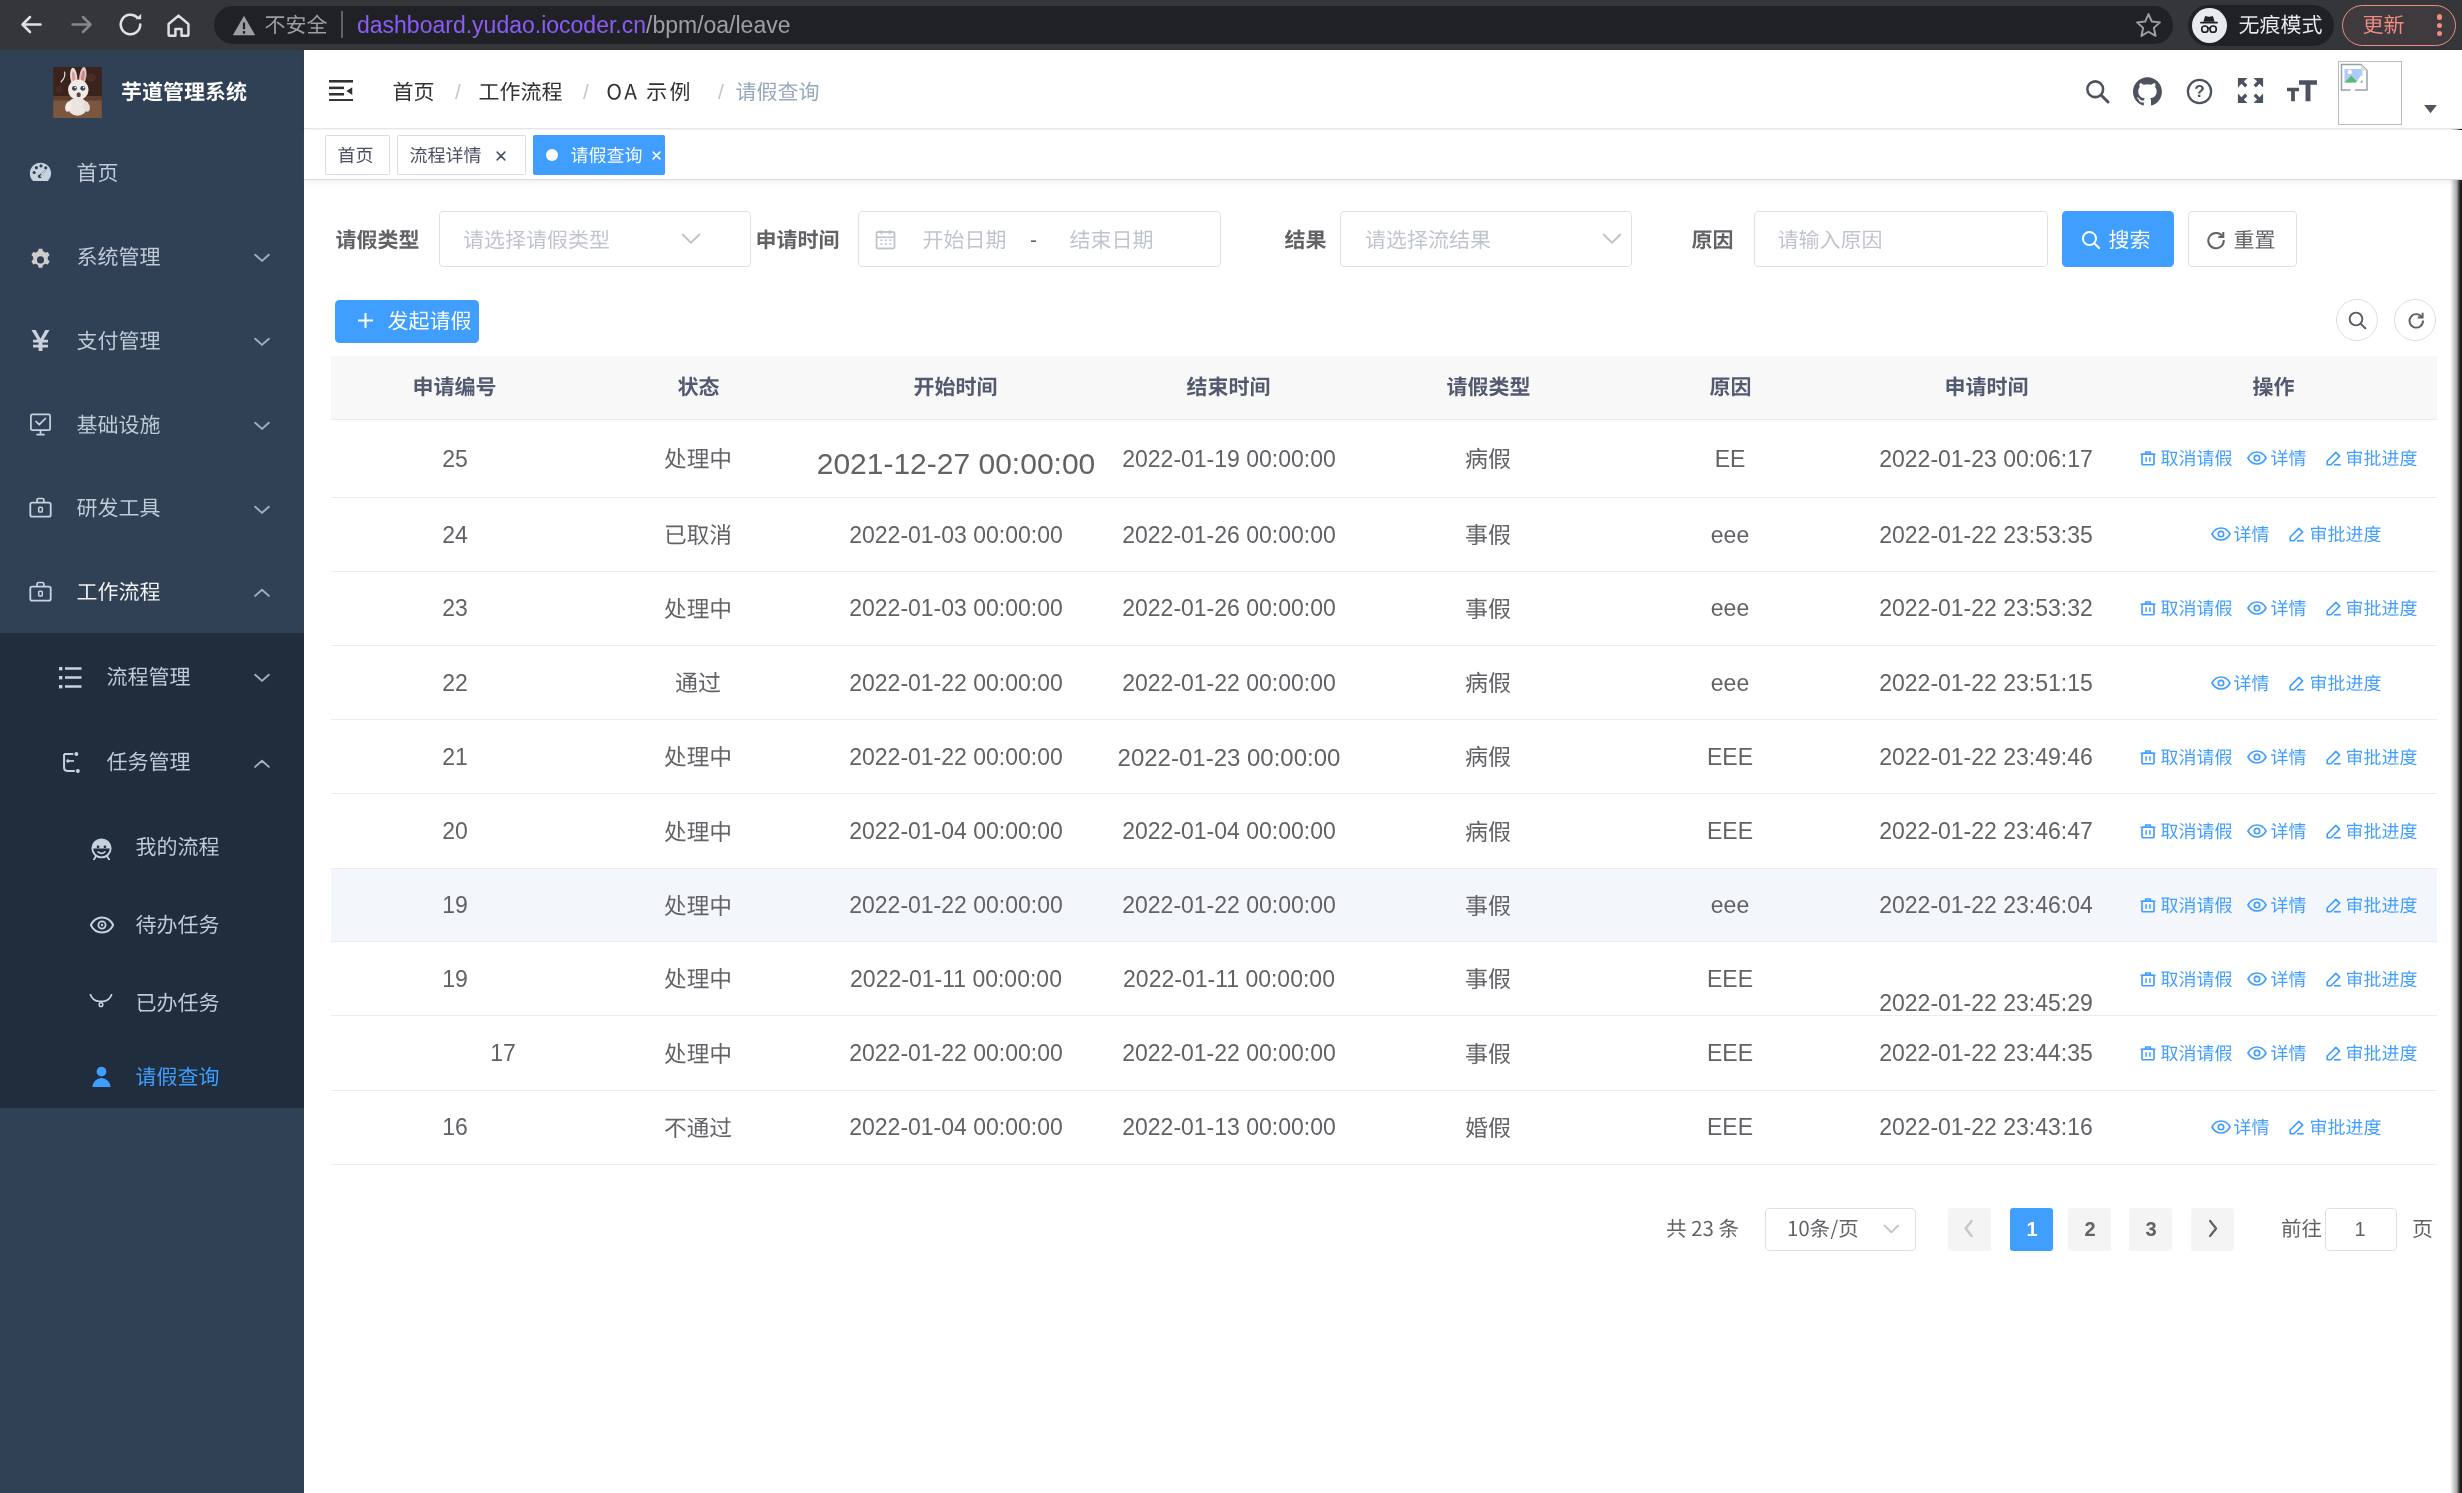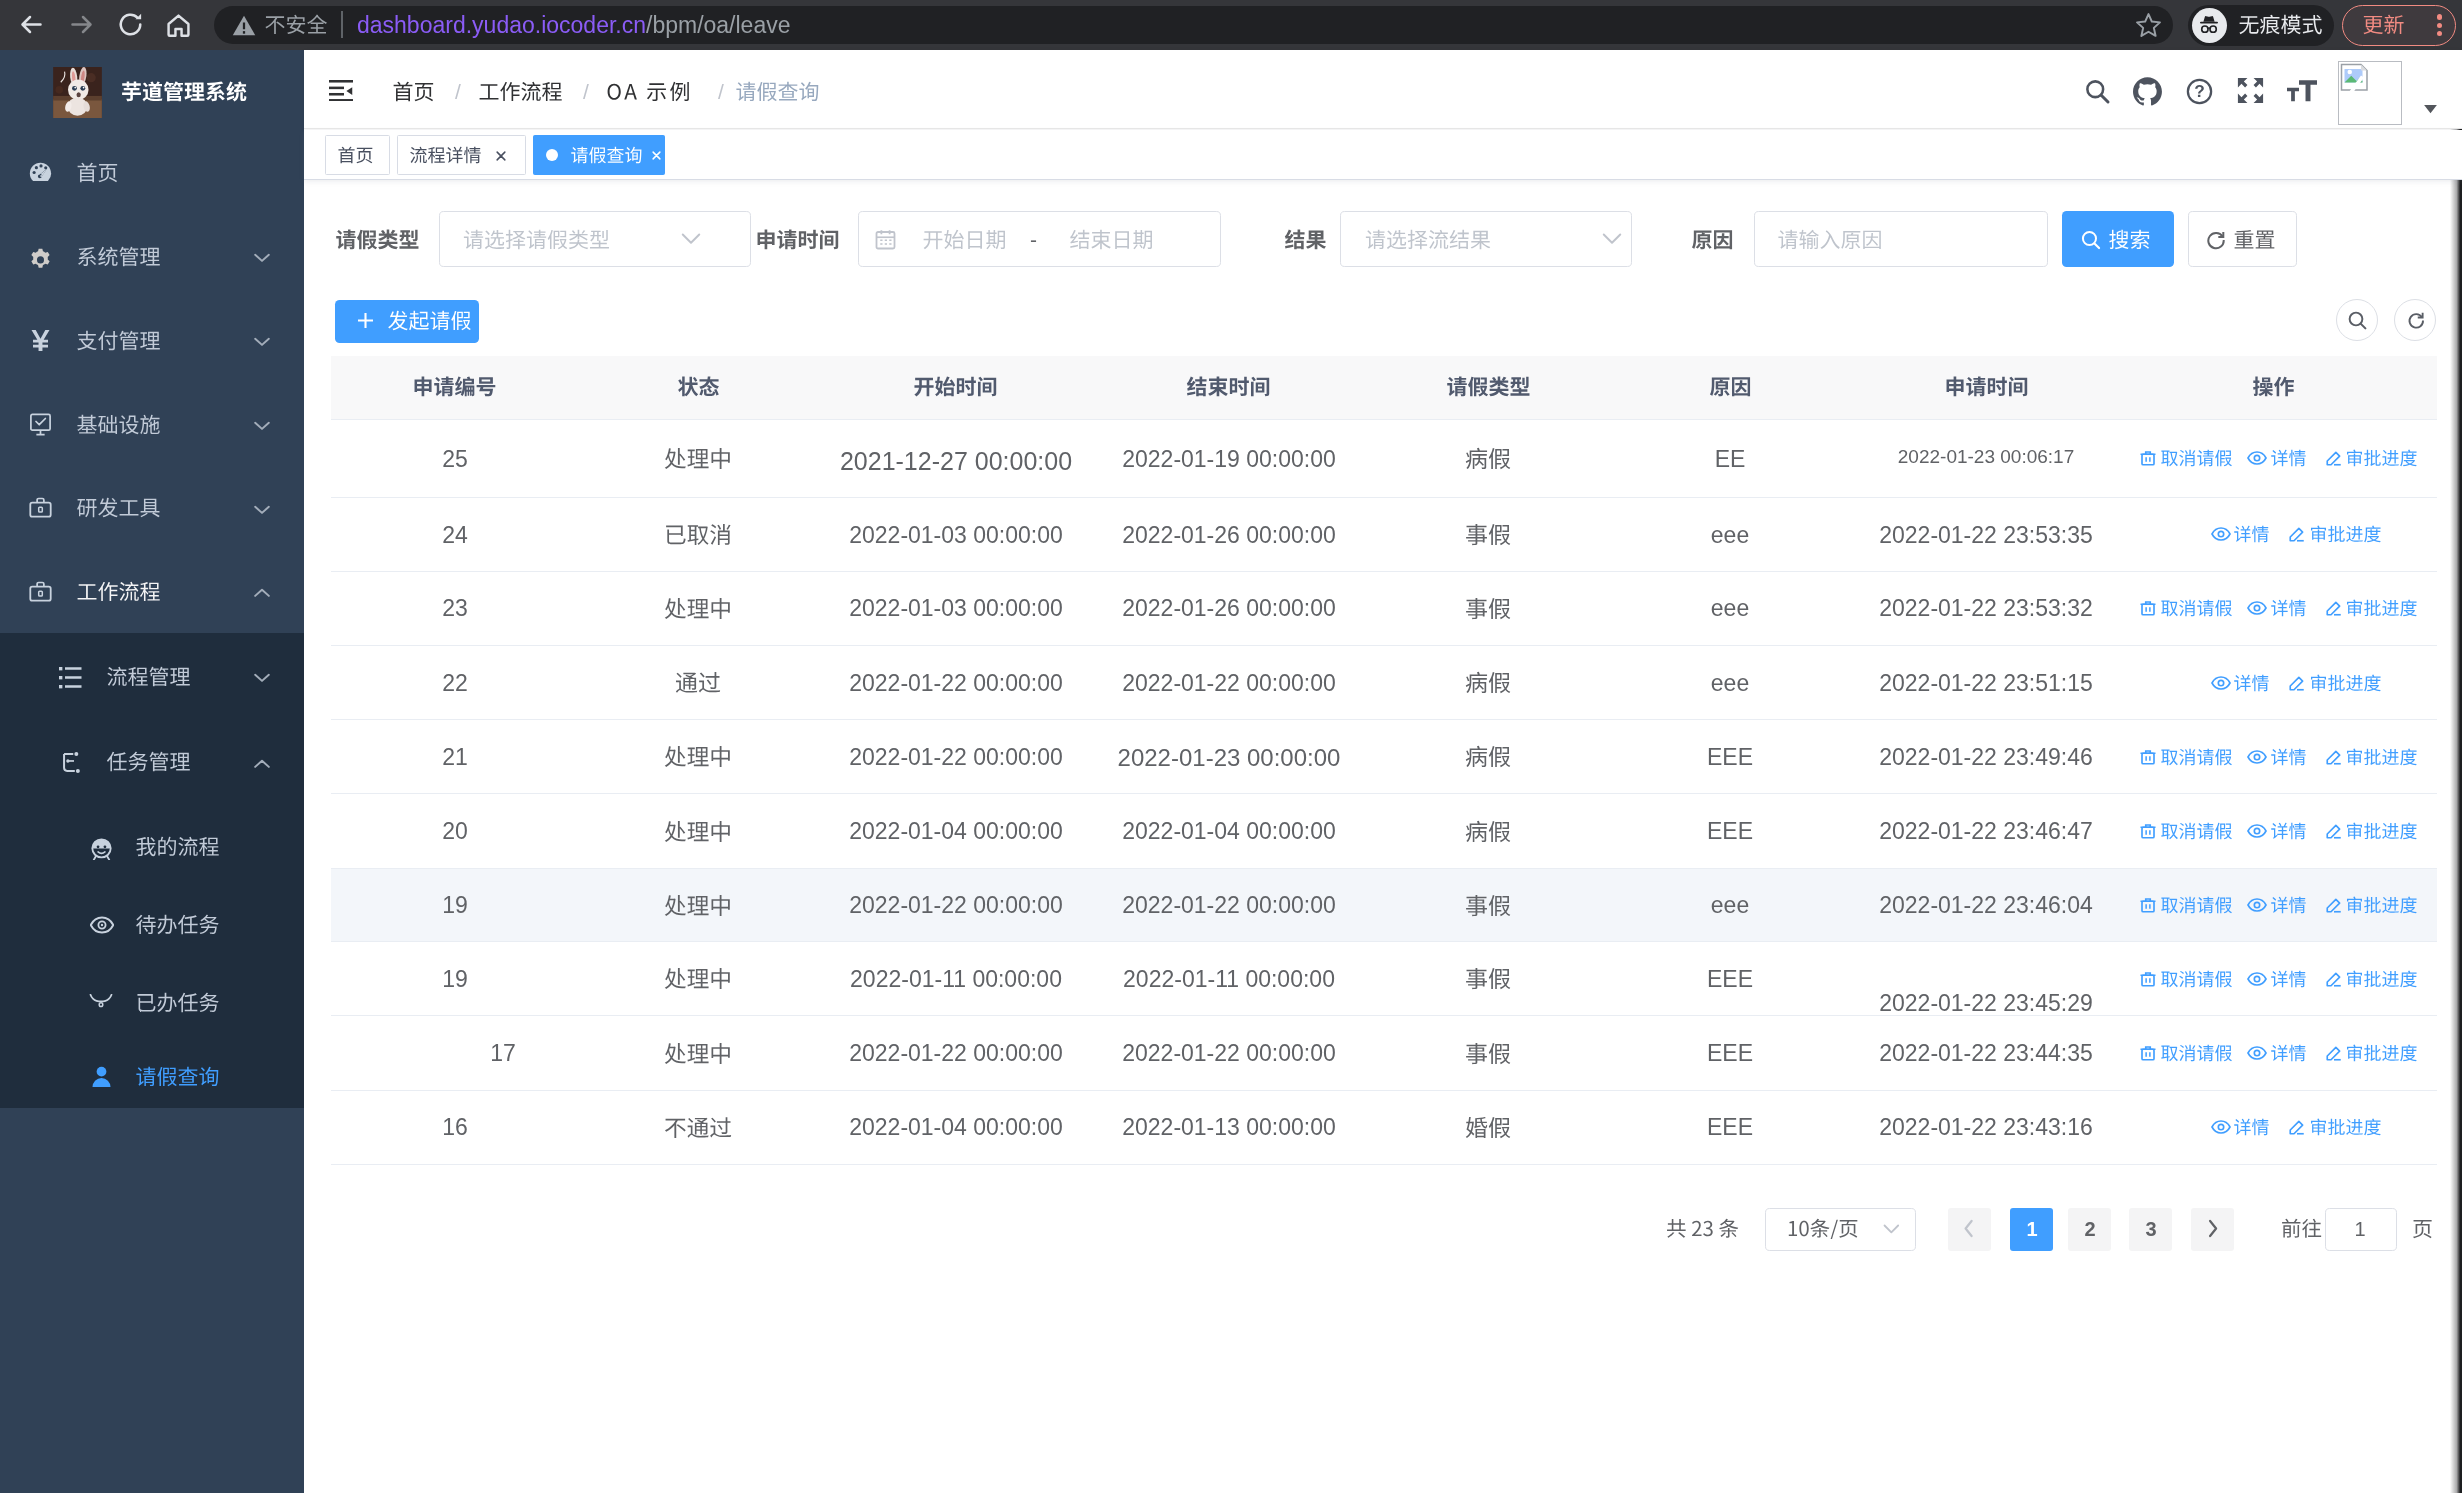--- a/index.html
+++ b/index.html
@@ -815,32 +815,32 @@
 <div class="abs txt" style="left:455px;top:446px;font-size:23px;color:#606266;font-weight:400;transform:translateX(-50%);">25</div>
 <div class="abs" style="left:664px;top:447px">
     <svg width="68" height="23" viewBox="0 0 90 30">
       <g fill="#606266" transform="translate(0,26.4) scale(0.03000,-0.03000)">
         <use href="#gR5904" x="0"></use>
         <use href="#gR7406" x="1000"></use>
         <use href="#gR4e2d" x="2000"></use>
       </g>
     </svg>
   </div>
-<div class="abs txt" style="left:956px;top:446px;font-size:25px;color:#606266;font-weight:400;transform:translateX(-50%);">2021-12-27 00:00:00</div>
+<div class="abs txt" style="left:956px;top:446px;font-size:30px;color:#606266;font-weight:400;transform:translateX(-50%);">2021-12-27 00:00:00</div>
 <div class="abs txt" style="left:1229px;top:446px;font-size:23px;color:#606266;font-weight:400;transform:translateX(-50%);">2022-01-19 00:00:00</div>
 <div class="abs" style="left:1465px;top:447px">
     <svg width="46" height="23" viewBox="0 0 60 30">
       <g fill="#606266" transform="translate(0,26.4) scale(0.03000,-0.03000)">
         <use href="#gR75c5" x="0"></use>
         <use href="#gR5047" x="1000"></use>
       </g>
     </svg>
   </div>
 <div class="abs txt" style="left:1730px;top:446px;font-size:23px;color:#606266;font-weight:400;transform:translateX(-50%);">EE</div>
-<div class="abs txt" style="left:1986px;top:446px;font-size:19px;color:#606266;font-weight:400;transform:translateX(-50%);">2022-01-23 00:06:17</div>
+<div class="abs txt" style="left:1986px;top:446px;font-size:23px;color:#606266;font-weight:400;transform:translateX(-50%);">2022-01-23 00:06:17</div>
 <svg class="abs" style="left:2139px;top:449px" width="18" height="18" viewBox="0 0 24 24">
     <rect x="4" y="7" width="16" height="14" rx="1.5" fill="none" stroke="#409eff" stroke-width="2.2"></rect>
     <path d="M2 7h20M9 7V4h6v3" stroke="#409eff" stroke-width="2.2" fill="none"></path>
     <path d="M9.5 11v6M14.5 11v6" stroke="#409eff" stroke-width="2"></path>
   </svg>
 <div class="abs" style="left:2160px;top:449px">
     <svg width="73" height="18" viewBox="0 0 96 24">
       <g fill="#409eff" transform="translate(0,21.1) scale(0.02400,-0.02400)">
         <use href="#gR53d6" x="0"></use>
         <use href="#gR6d88" x="1000"></use>

